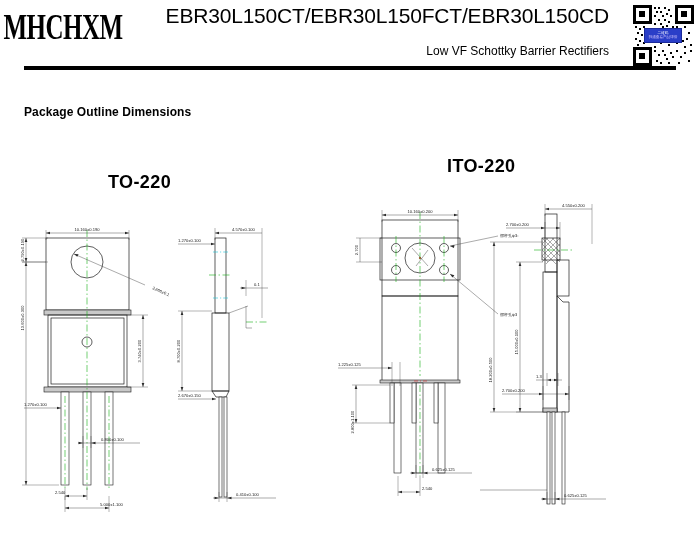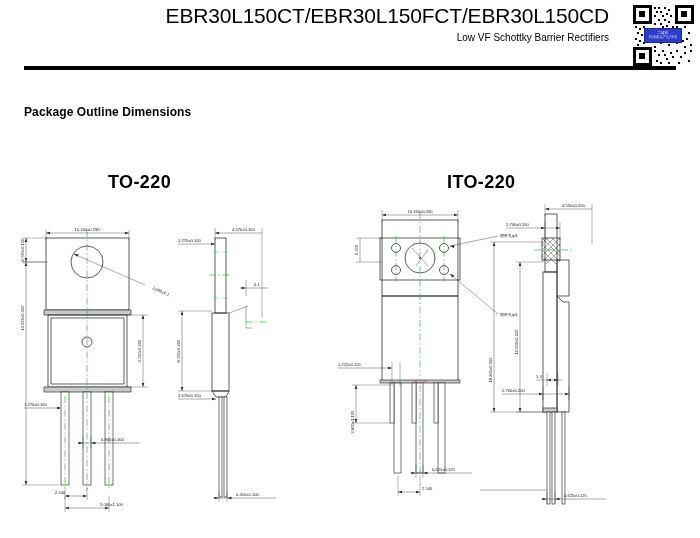--- a/index.html
+++ b/index.html
@@ -28,21 +28,21 @@
   .logo svg { position:absolute; left:0; top:0; }
 
   .title-block {
     position:absolute; left:124px; top:4px; width:485px; text-align:right;
   }
   .part-title {
     font-size:21px; font-weight:normal; letter-spacing:-0.2px;
     line-height:1.15; white-space:nowrap;
   }
   .sub-title {
-    font-size:10px; font-weight:normal; margin-top:4px; line-height:1.2;
+    font-size:12px; font-weight:normal; margin-top:16px; line-height:1.2;
   }
   .qr {
     position:absolute; right:6px; top:4px; width:62px; height:62px;
   }
   .qr-inner { position:absolute; inset:0; }
   .qr-label {
     position:absolute; left:12px; top:24px; width:38px; height:15px;
     background:#2a3ec8; border:1px solid #1b2a9a;
     display:flex; flex-direction:column; align-items:center; justify-content:center;
     font-size:3.6px; color:#fff; line-height:1.05; overflow:hidden;
@@ -58,21 +58,21 @@
   .section-title {
     position:absolute; left:24px; top:105px;
     font-size:12px; font-weight:bold; letter-spacing:0.1px;
   }
 
   
   .pkg-title {
     position:absolute; font-size:18px; font-weight:bold; letter-spacing:0.4px;
   }
   #title-to220 { left:108px; top:172px; }
-  #title-ito220 { left:447px; top:172px; }
+  #title-ito220 { left:447px; top:156px; }
 
   
   .canvas { position:absolute; }
   .canvas svg { display:block; }
 
   #canvas-to220 { left:0px; top:200px; }
   #canvas-ito220 { left:330px; top:200px; }
 
   
   .ol { fill:none; stroke:#1a1a1a; stroke-width:0.7; }
@@ -84,20 +84,26 @@
   .ctrc { fill:none; stroke:#19c3d6; stroke-width:0.6; stroke-dasharray:5 2 1.2 2; }
   .ctrr { fill:none; stroke:#cc2222; stroke-width:0.6; stroke-dasharray:4 2 1 2; }
   .dtxt { font-family:"Liberation Sans", sans-serif; font-size:4.1px; fill:#222; }
   .cn { font-family:"DejaVu Sans", sans-serif; font-size:4.0px; fill:#222; }
 </style>
 </head>
 <body>
 
 <div class="header">
 
+  <div class="logo">
+    <svg width="110" height="36" viewBox="0 0 110 36">
+      <path d="M2 2 Q 55 9 108 2 L 108 34 Q 55 27 2 34 Z" fill="#ffffff"></path>
+    </svg>
+    <div class="logo-text">MHCHXM</div>
+  </div>
 
   <div class="title-block">
     <div class="part-title">EBR30L150CT/EBR30L150FCT/EBR30L150CD</div>
     <div class="sub-title">Low VF Schottky Barrier Rectifiers</div>
   </div>
 
   <div class="qr">
     <svg class="qr-inner" width="62" height="62" viewBox="0 0 62 62" shape-rendering="crispEdges">
       <rect x="0" y="0" width="62" height="62" fill="#fff"></rect>
       <g fill="#000">

